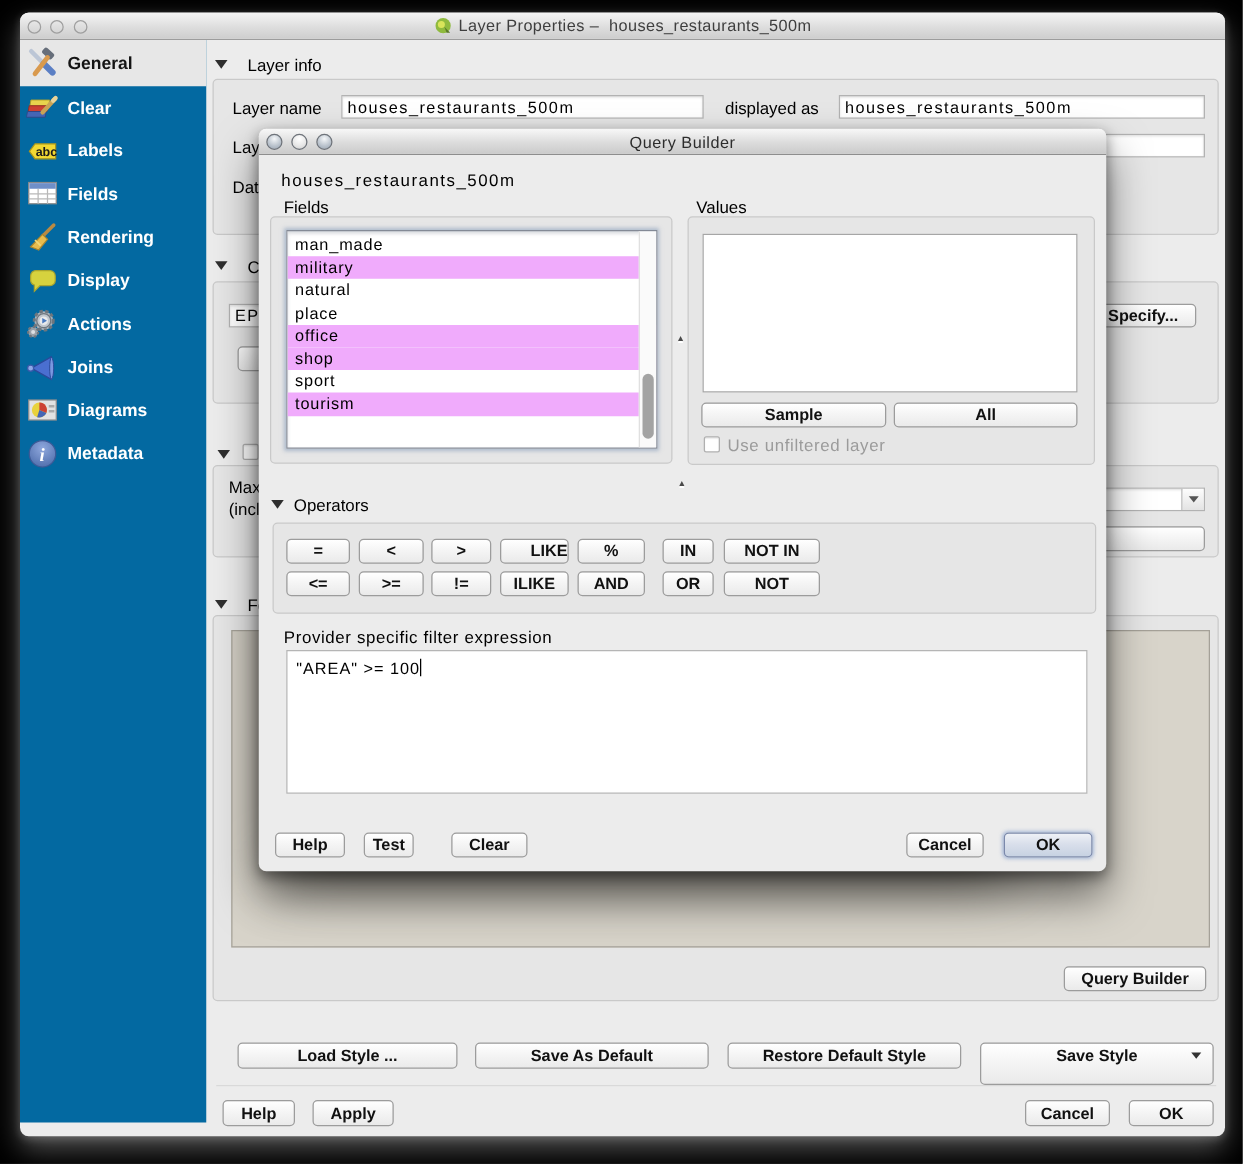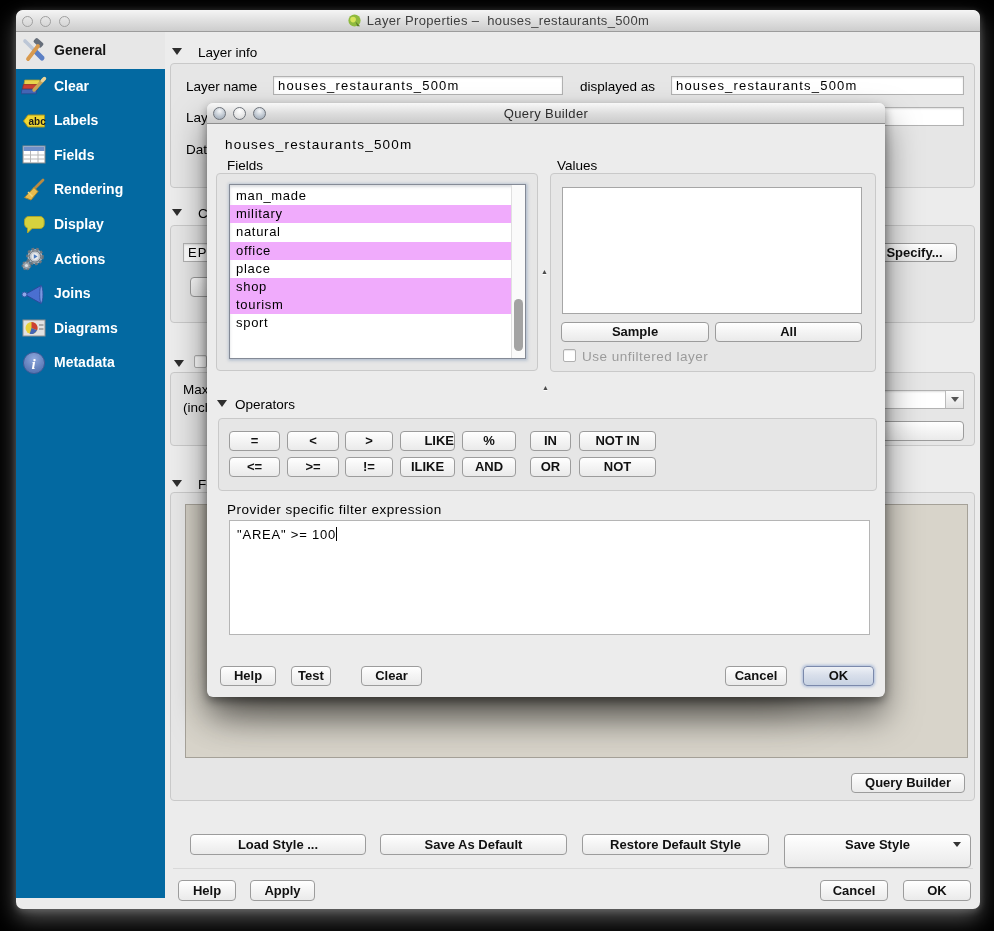--- a/index.html
+++ b/index.html
@@ -225,25 +225,25 @@
     <div class="ttext">Query Builder</div>
   </div>
   <div class="lbl" style="left:18px; top:34px; letter-spacing:1.2px;">houses_restaurants_500m</div>
   <div class="lbl" style="left:20px; top:55px;">Fields</div>
   <div class="grp" style="left:9px; top:70px; width:322px; height:198px;"></div>
   <div class="abs" style="left:22px; top:81px; width:297px; height:175px; background:#fff;
        border:1px solid #848a96; box-shadow:0 0 3px 1.5px rgba(120,145,180,.5), inset 0 2px 3px rgba(80,90,110,.22); padding-top:2px; overflow:hidden;">
     <div class="lrow">man_made</div>
     <div class="lrow alt">military</div>
     <div class="lrow">natural</div>
+    <div class="lrow">place</div>
     <div class="lrow alt">office</div>
-    <div class="lrow">place</div>
     <div class="lrow alt">shop</div>
+    <div class="lrow">sport</div>
     <div class="lrow alt">tourism</div>
-    <div class="lrow">sport</div>
     <div class="abs" style="right:0; top:0; bottom:0; width:14px; background:#fafafa; border-left:1px solid #e0e0e0;"></div>
     <div class="abs" style="right:2.5px; top:114px; width:9px; height:52px; border-radius:5px; background:#a3a3a3;"></div>
   </div>
   <div class="lbl" style="left:350px; top:55px;">Values</div>
   <div class="grp" style="left:343px; top:70px; width:326px; height:199px;"></div>
   <div class="abs" style="left:355px; top:84px; width:300px; height:127px; background:#fff; border:1px solid #a6a6a6;"></div>
   <div class="btn" style="left:354px; top:219px; width:148px;">Sample</div>
   <div class="btn" style="left:508px; top:219px; width:147px;">All</div>
   <div class="chk" style="left:356px; top:246px;"></div>
   <div class="lbl" style="left:375px; top:246px; color:#9b9b9b; letter-spacing:.5px;">Use unfiltered layer</div>

